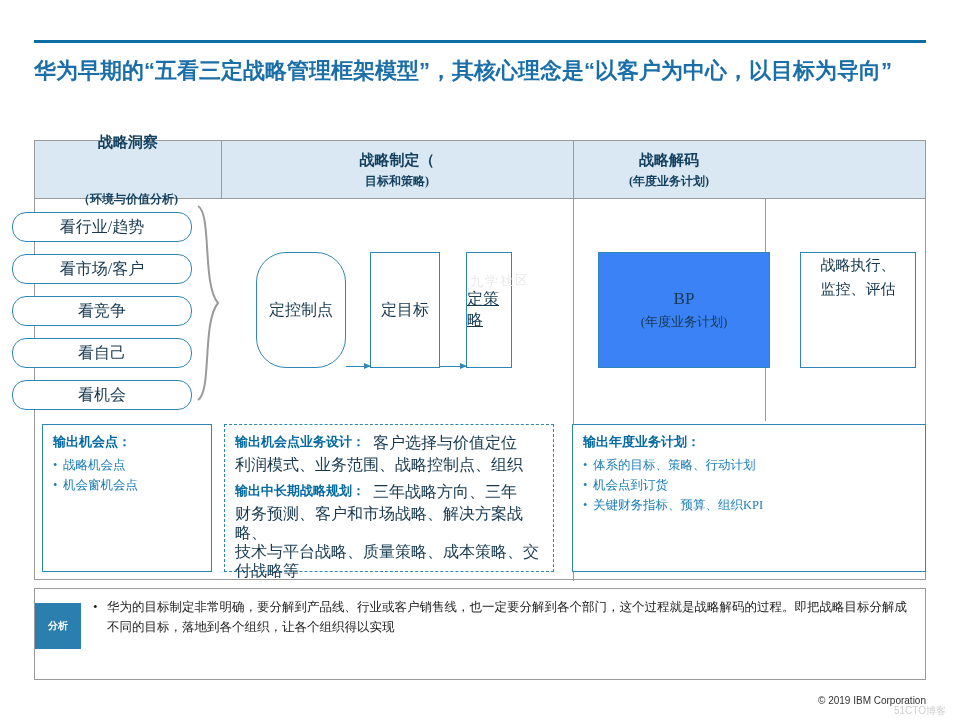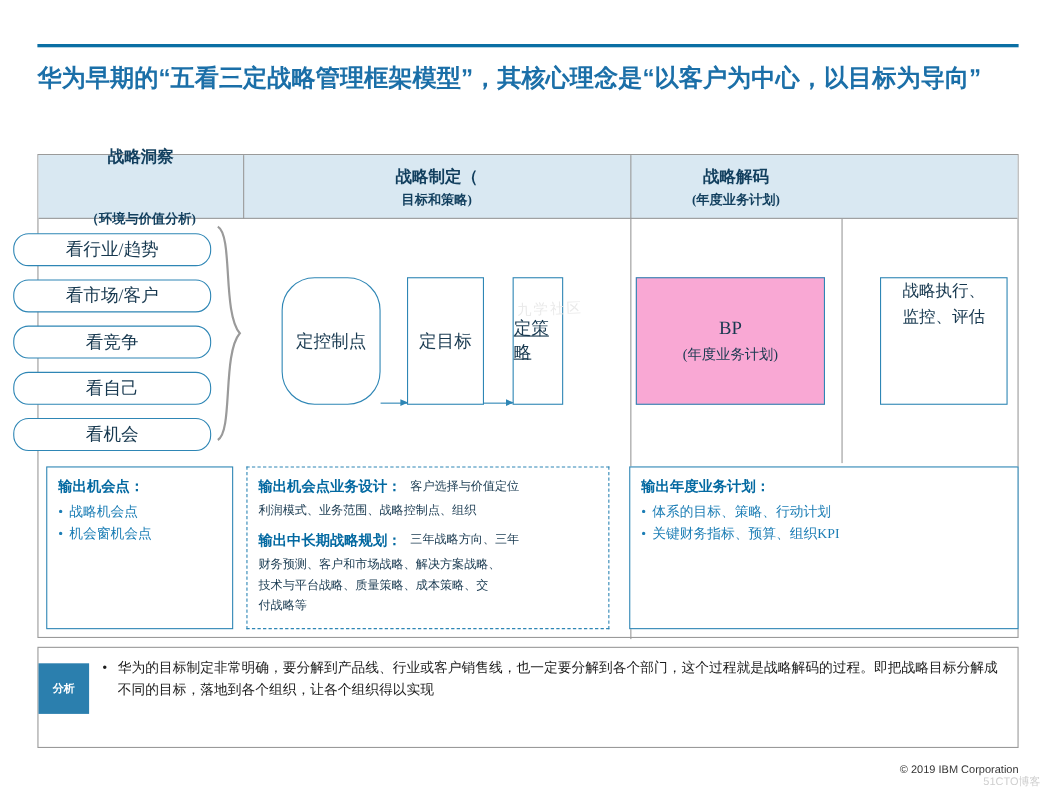--- a/index.html
+++ b/index.html
@@ -74,43 +74,44 @@
     position:absolute; height:1px; background:#2e86b5;
   }
   .arrow::after {
     content:""; position:absolute; right:-1px; top:-3px;
     border-left:7px solid #2e86b5;
     border-top:3.5px solid transparent;
     border-bottom:3.5px solid transparent;
   }
   
   .bp {
-    position:absolute; border:1px solid #2e86b5; background:#f9a8d4;
+    position:absolute; border:1px solid #2e86b5; background:#3b82f6;
     display:flex; flex-direction:column; align-items:center; justify-content:center;
     color:#17384f;
+    margin-left:20px;
   }
   .bp .t1 { font-size:17px; }
   .bp .t2 { font-size:13px; margin-top:4px; }
   .exec {
     position:absolute; border:1px solid #2e86b5; background:#fff;
     display:flex; align-items:flex-start; justify-content:center;
     color:#17384f; text-align:center; font-size:15px; line-height:24px;
     padding:0 14px;
   }
   
   .outbox {
     position:absolute; border:1px solid #2e86b5; background:#fff;
     padding:8px 10px;
   }
   .outbox.dashed { border:1px dashed #2e86b5; }
   .out-title {
     font-size:13px; font-weight:bold; color:#0369a1; margin-bottom:4px;
   }
   .out-line {
-    font-size:11px; color:#1b7db5; line-height:19px;
+    font-size:16px; color:#1b7db5; line-height:19px;
   }
   .out-line.dark { color:#17384f; }
   .bullet-line {
     font-size:12.5px; color:#1b7db5; line-height:20px; padding-left:10px; position:relative;
   }
   .bullet-line::before {
     content:"•"; position:absolute; left:0; top:0;
   }
   
   .analysis {
@@ -241,20 +242,21 @@
     <div class="out-line dark" style="margin-left:8px;">三年战略方向、三年</div>
   </div>
   <div class="out-line dark">财务预测、客户和市场战略、解决方案战略、</div>
   <div class="out-line dark">技术与平台战略、质量策略、成本策略、交</div>
   <div class="out-line dark">付战略等</div>
 </div>
 
 <div class="outbox" style="left:572px;top:424px;width:354px;height:148px;">
   <div class="out-title">输出年度业务计划：</div>
   <div class="bullet-line">体系的目标、策略、行动计划</div>
+  <div class="bullet-line">机会点到订货</div>
   <div class="bullet-line">关键财务指标、预算、组织KPI</div>
 </div>
 
 <div class="analysis">
   <div class="ana-tab">分析</div>
   <div class="ana-body">
     <div class="ana-item">华为的目标制定非常明确，要分解到产品线、行业或客户销售线，也一定要分解到各个部门，这个过程就是战略解码的过程。即把战略目标分解成不同的目标，落地到各个组织，让各个组织得以实现</div>
   </div>
 </div>
 

